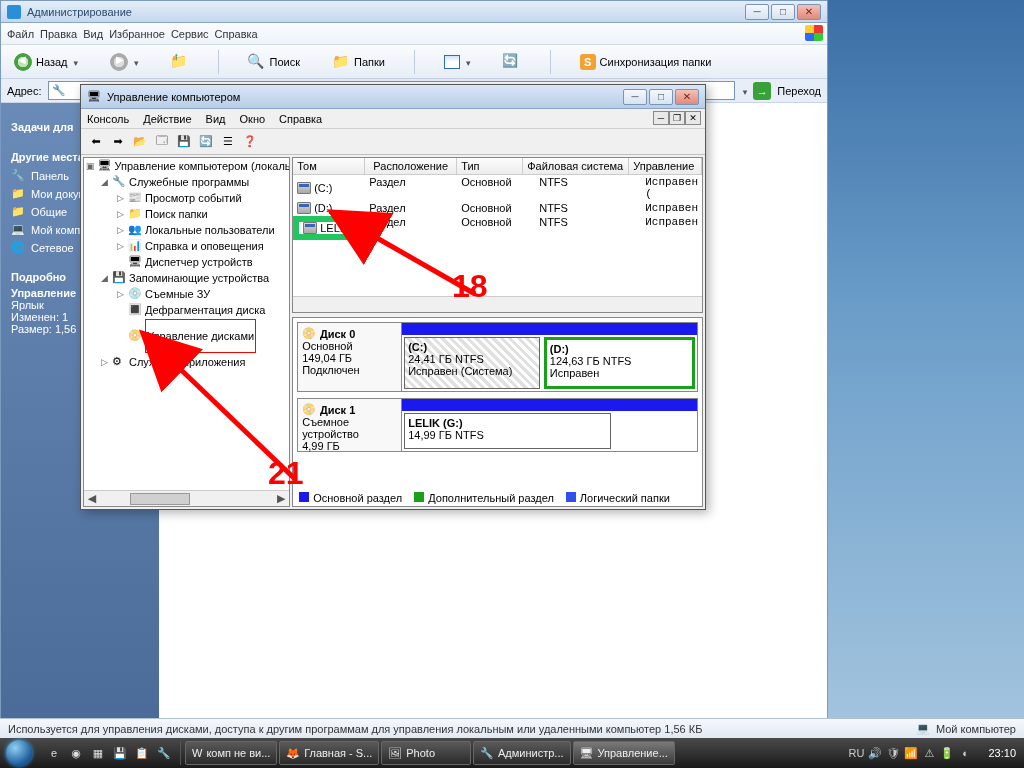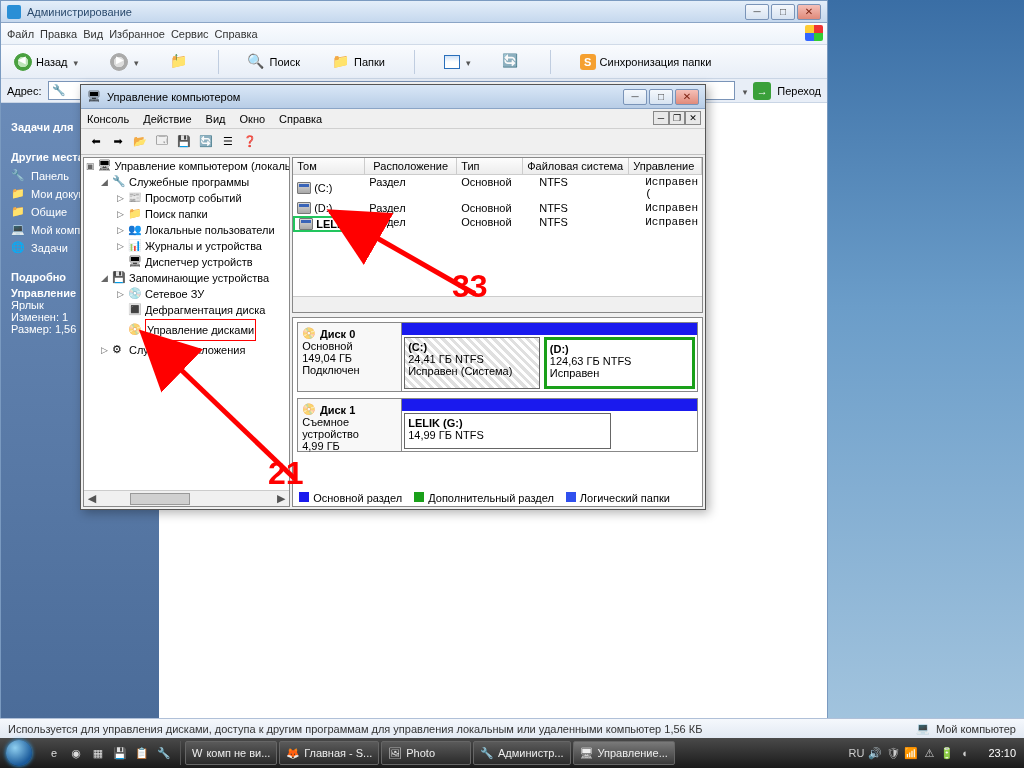--- a/index.html
+++ b/index.html
@@ -53,38 +53,38 @@
 .mmc-menu { height:20px; background:#f0f0f0; display:flex; align-items:center; padding:0 6px; gap:14px; border-bottom:1px solid #d0d0d0; position:relative;}
 .mmc-menu .inner-controls { position:absolute; right:4px; top:2px; display:flex; gap:0;}
 .mmc-menu .inner-controls .ib { width:16px;height:14px; border:1px solid #888; background:#e8e8e8; font-size:9px; text-align:center; line-height:12px;}
 .mmc-tb { height:26px; background:#f0f0f0; border-bottom:1px solid #c0c0c0; display:flex; align-items:center; padding:0 6px; gap:4px;}
 .mmc-tb .mico { width:18px;height:18px; border:1px solid transparent; display:inline-flex; align-items:center; justify-content:center;}
 .mmc-body { display:flex; height:calc(100% - 70px);}
 .mmc-tree { width:208px; background:#fff; border:1px solid #888; margin:2px; overflow:hidden; position:relative;}
 .tree-row { display:flex; align-items:center; gap:3px; padding:1px 2px; white-space:nowrap;}
 .tree-row .exp { width:9px; text-align:center; color:#666; font-size:9px;}
 .tree-row .tico { width:14px; height:14px; display:inline-block;}
-.tree-row.redbox .lbl { border:1px solid red; padding:4px 1px;}
+.tree-row.redbox .lbl { border:1px solid red; padding:10px 1px;}
 .indent1 { padding-left:16px;} .indent2 { padding-left:32px;}
 .tree-hscroll { position:absolute; bottom:0; left:0; right:0; height:16px; background:#f0f0f0; border-top:1px solid #ccc; display:flex; align-items:center;}
 .tree-hscroll .thumb { width:60px; height:12px; background:#d0d0d0; border:1px solid #999; margin-left:30px;}
 .tree-hscroll .arr { width:16px; text-align:center; color:#555;}
 
 .mmc-right { flex:1; display:flex; flex-direction:column; margin:2px 2px 2px 0;}
 .vol-list { border:1px solid #888; background:#fff; height:156px; overflow:hidden; position:relative;}
 .vol-head { display:flex; border-bottom:1px solid #ccc; background:linear-gradient(#fdfdfd,#ececec);}
 .vh { padding:2px 4px; border-right:1px solid #ccc; }
 .vh1{width:72px;} .vh2{width:92px;text-align:center;} .vh3{width:66px;} .vh4{width:106px;} .vh5{flex:1;}
 .vol-row { display:flex; padding:1px 0;}
 .vc { padding:0 4px; }
 .vc1{width:72px; display:flex; align-items:center; gap:3px;} 
 .vc2{width:92px;} .vc3{width:66px;} .vc4{width:106px;margin-left:12px;} .vc5{flex:1;font-family:Liberation Mono, monospace;}
 .drv-ico { width:14px;height:12px; background:linear-gradient(#d8d8d8,#a8a8a8); border:1px solid #777; border-radius:1px; position:relative;}
 .drv-ico::after{content:""; position:absolute; left:1px;right:1px;top:1px;height:3px; background:#3964b8;}
-.vol-row.redbox .vc1 { border:2px solid #22c55e;font-weight:bold; }
+.vol-row.redbox .vc1 { border:6px solid #22c55e; }
 .vol-hscroll { position:absolute; bottom:0; left:0; right:0; height:16px; background:#f0f0f0; border-top:1px solid #ccc;}
 
 .disk-panel { border:1px solid #888; background:#fff; flex:1; margin-top:4px; padding:4px; position:relative;}
 .disk-block { display:flex; border:1px solid #888; margin-bottom:6px; height:70px;}
 .disk-label { width:104px; border-right:1px solid #888; padding:4px; background:#f8f8f8;}
 .disk-label .dtitle { font-weight:bold; display:flex; align-items:center; gap:4px;}
 .disk-parts { flex:1; display:flex; position:relative;}
 .disk-parts .topstripe { position:absolute; top:0; left:0; right:0; height:12px; background:#1a1aee;}
 .part { border:1px solid #666; margin:14px 2px 2px 2px; padding:3px; background:#fff;}
 .part.hatched { background: repeating-linear-gradient(45deg,#e0e0e0,#e0e0e0 3px,#fff 3px,#fff 6px);}
@@ -198,21 +198,21 @@
         <div class="side-item">
             <span class="sico">📁</span>
             <span>Общие</span>
           </div>
         <div class="side-item">
             <span class="sico">💻</span>
             <span>Мой компьютер</span>
           </div>
         <div class="side-item">
             <span class="sico">🌐</span>
-            <span>Задачи</span>
+            <span>Сетевое</span>
           </div>
       </div>
       <div class="side-section">
         <div class="side-header">Подробно</div>
         <div style="font-weight:bold;">Управление</div>
         <div>Ярлык</div>
         <div>Изменен: 1</div>
         <div>Размер: 1,56</div>
       </div>
     </div>
@@ -275,36 +275,36 @@
           <span class="lbl">Поиск папки</span>
         </div>
       <div class="tree-row indent2">
           <span class="exp">▷</span>
           <span class="tico">👥</span>
           <span class="lbl">Локальные пользователи</span>
         </div>
       <div class="tree-row indent2">
           <span class="exp">▷</span>
           <span class="tico">📊</span>
-          <span class="lbl">Журналы и устройства</span>
+          <span class="lbl">Справка и оповещения</span>
         </div>
       <div class="tree-row indent2">
           <span class="exp"></span>
           <span class="tico">🖥</span>
           <span class="lbl">Диспетчер устройств</span>
         </div>
       <div class="tree-row indent1">
           <span class="exp">◢</span>
           <span class="tico">💾</span>
           <span class="lbl">Запоминающие устройства</span>
         </div>
       <div class="tree-row indent2">
           <span class="exp">▷</span>
           <span class="tico">💿</span>
-          <span class="lbl">Сетевое ЗУ</span>
+          <span class="lbl">Съемные ЗУ</span>
         </div>
       <div class="tree-row indent2">
           <span class="exp"></span>
           <span class="tico">🔳</span>
           <span class="lbl">Дефрагментация диска</span>
         </div>
       <div class="tree-row indent2 redbox">
           <span class="exp"></span>
           <span class="tico">📀</span>
           <span class="lbl">Управление дисками</span>
@@ -411,21 +411,21 @@
 <svg class="arrow" style="top:84px;left:80px;width:626px;height:426px;">
   <defs>
       <marker id="ah" markerWidth="12" markerHeight="12" refX="2" refY="6" orient="auto">
         <path d="M0,0 L12,6 L0,12 Z" fill="red"></path>
       </marker>
     </defs>
   <line x1="215" y1="395" x2="95" y2="280" stroke="red" stroke-width="5" marker-end="url(#ah)"></line>
   <line x1="395" y1="210" x2="290" y2="150" stroke="red" stroke-width="5" marker-end="url(#ah)"></line>
 </svg>
 <div class="annot-num" style="top:455px; left:268px;">21</div>
-<div class="annot-num" style="top:268px; left:452px;">33</div>
+<div class="annot-num" style="top:268px; left:452px;">18</div>
 
 <div class="statusbar">
   <span>Используется для управления дисками, доступа к другим программам для управления локальным или удаленными компьютер 1,56 КБ</span>
   <div class="right">
       <span>💻</span>
       <span>Мой компьютер</span>
     </div>
 </div>
 
 <div class="taskbar">

